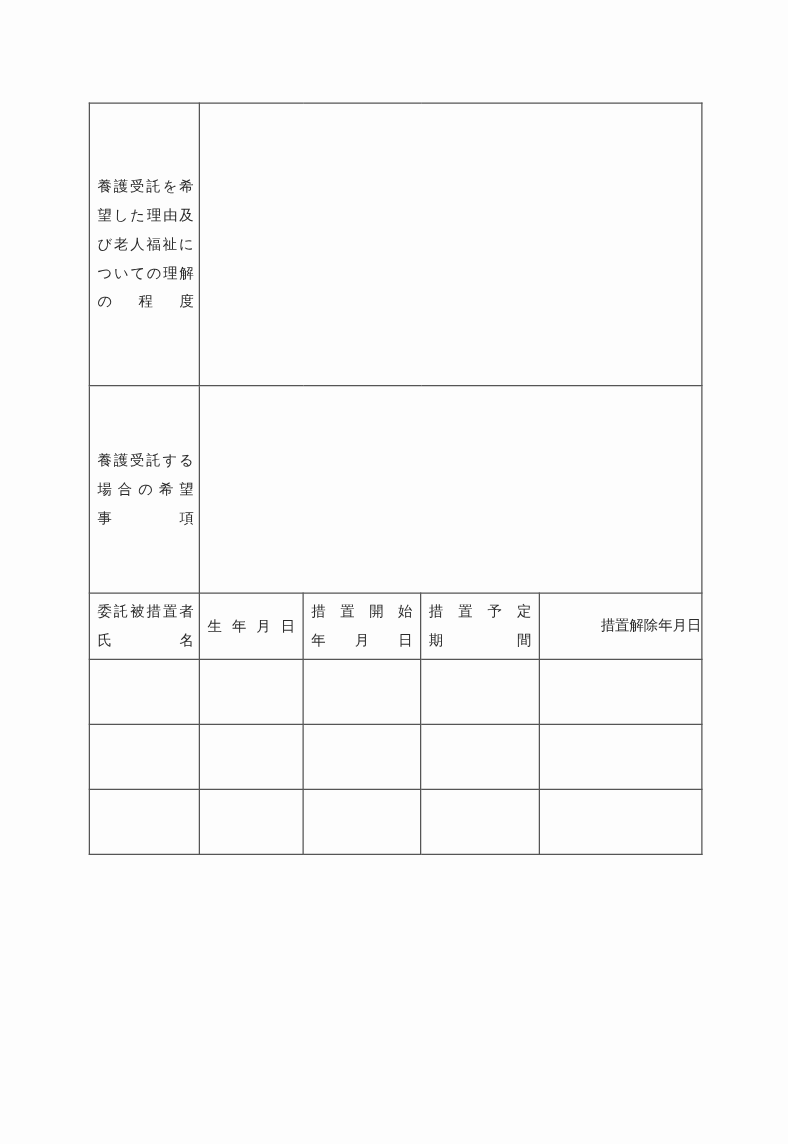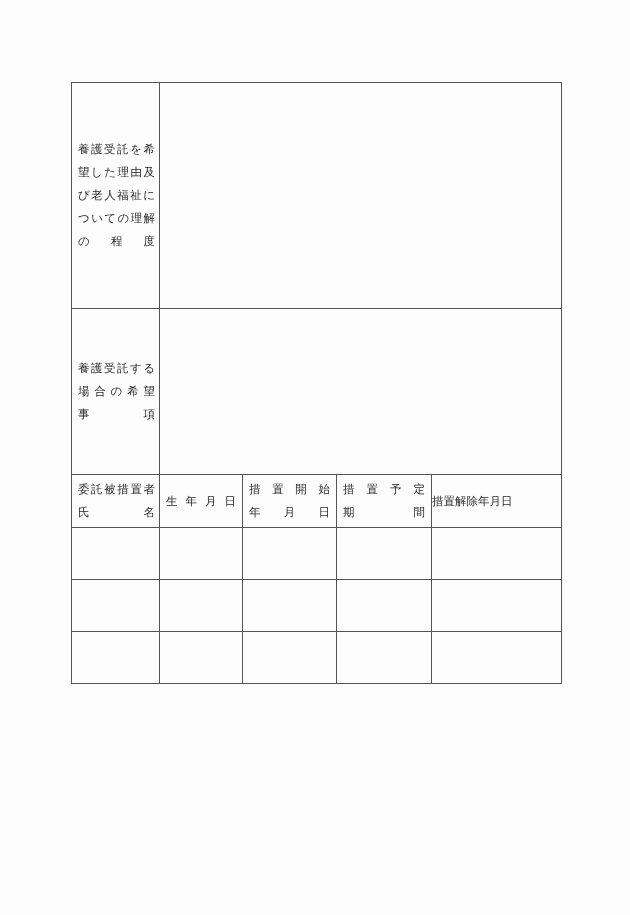--- a/index.html
+++ b/index.html
@@ -37,21 +37,21 @@
       display: flex;
       justify-content: space-between;
       white-space: nowrap;
       height: 23px;
       align-items: center;
     }
     .justify-line span {
       display: inline-block;
     }
     .center-text {
-      text-align: left;
+      text-align: right;
       letter-spacing: 0;
       font-family: Liberation Serif, serif;
     }
   </style>
 </head>
 <body>
 
 <table class="form-table">
   <colgroup>
     <col style="width:88px">

